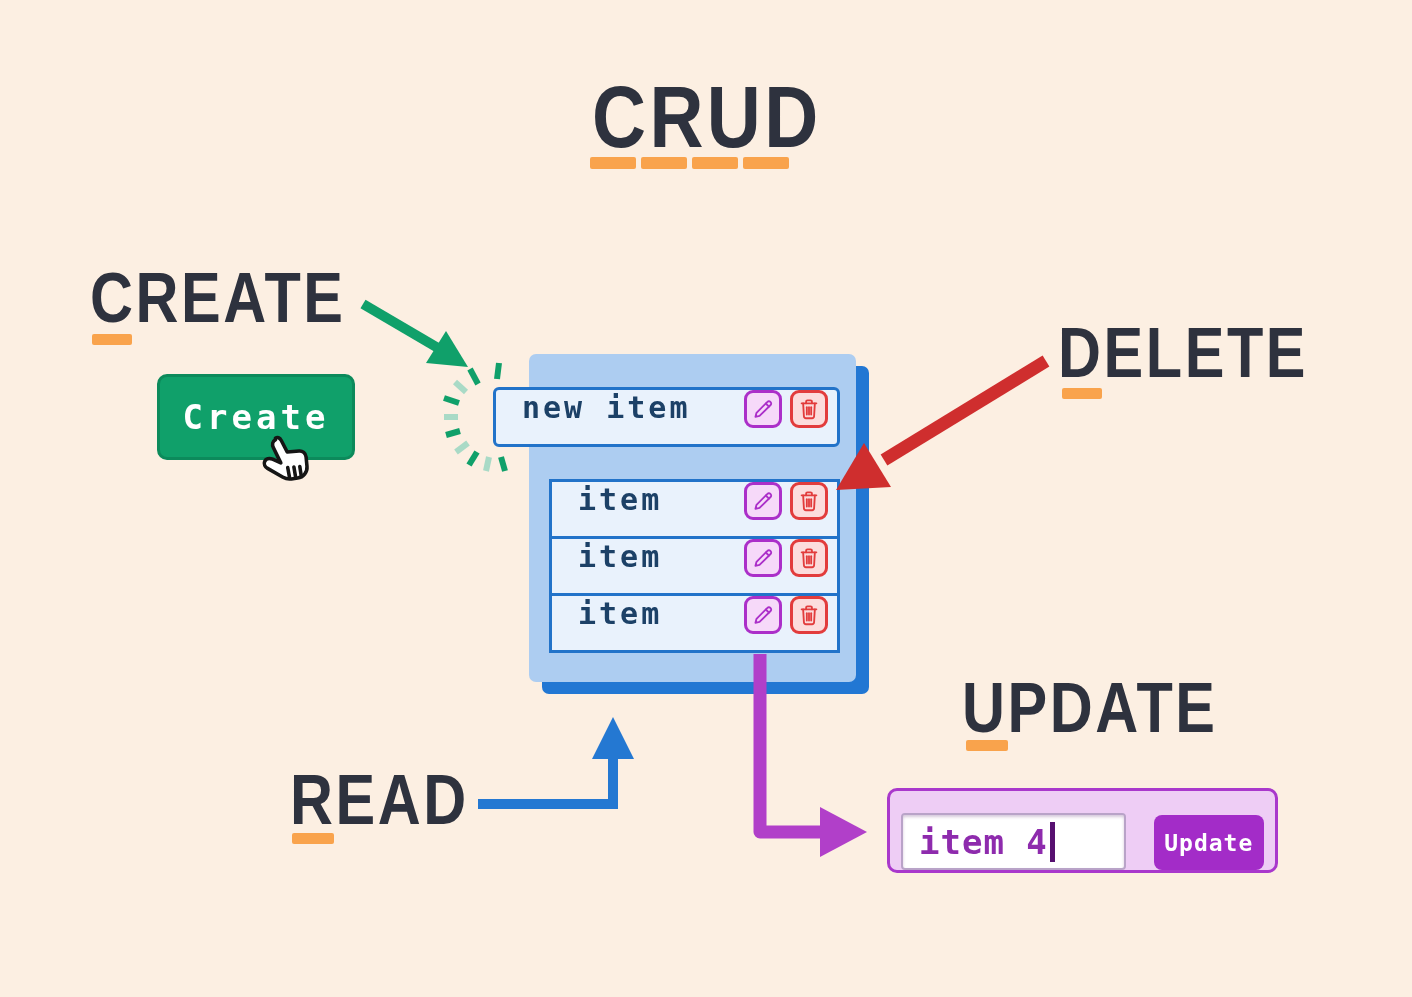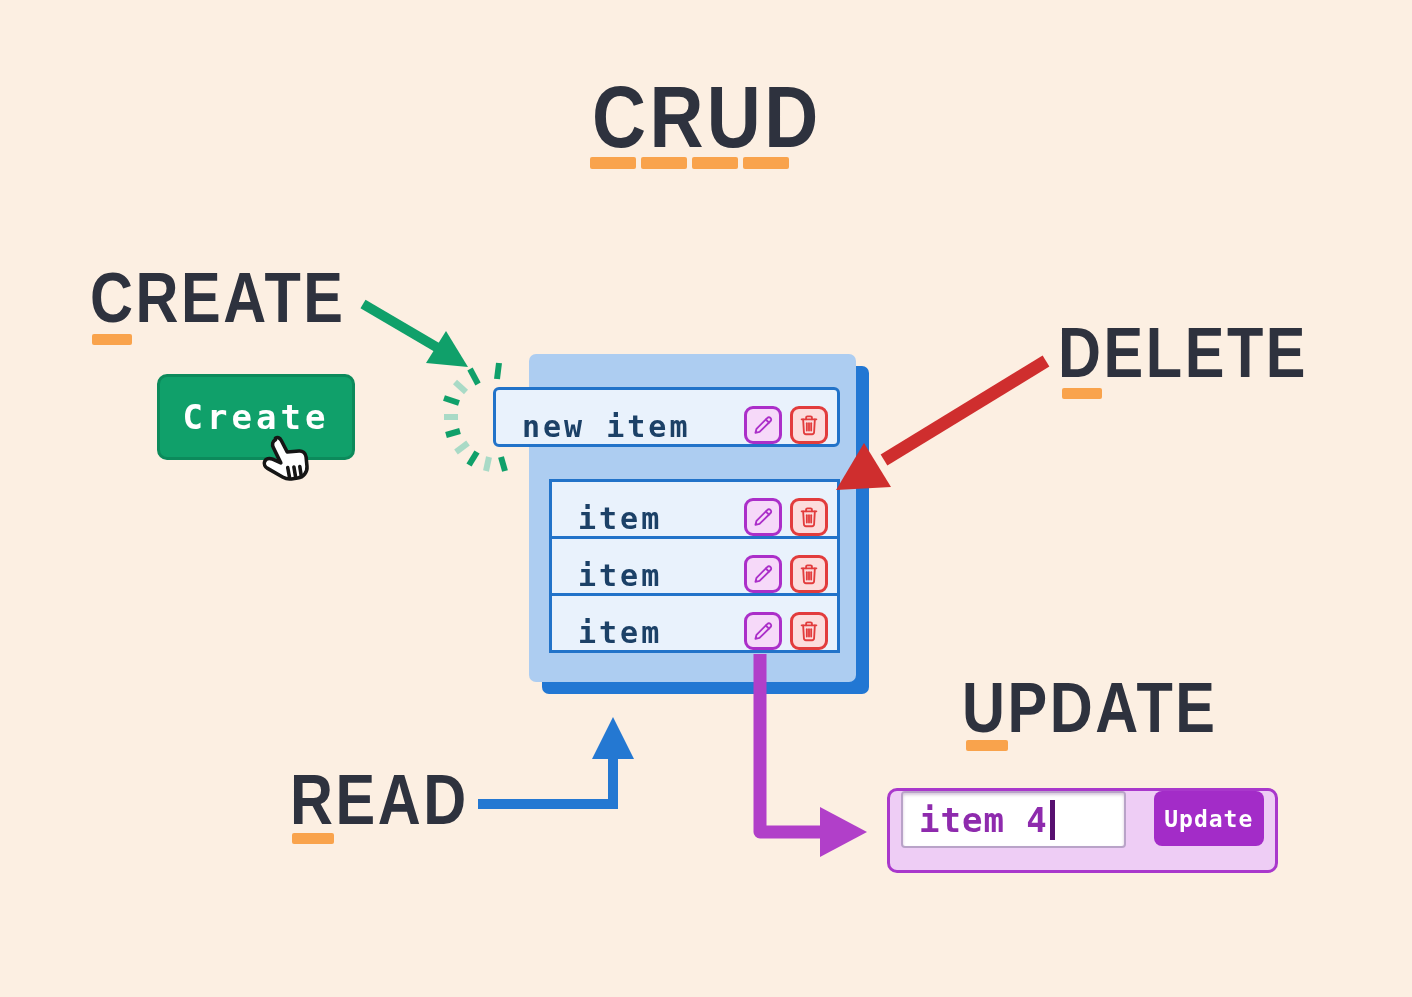--- a/index.html
+++ b/index.html
@@ -20,37 +20,37 @@
               color:#fff;font-family:"DejaVu Sans Mono", monospace;font-weight:bold;
               font-size:34px;letter-spacing:4px;cursor:pointer;}
   .cursor-wrap{position:absolute;left:252px;top:430px;width:66px;height:66px;
                transform:rotate(-8deg);}
 
   
   .panel{position:absolute;left:529px;top:354px;width:327px;height:328px;
          background:#adcdf1;border-radius:7px;box-shadow:13px 12px 0 0 #2277d3;}
 
   .row{position:absolute;box-sizing:border-box;background:#e9f2fc;border:3px solid #2273c9;
-       border-radius:6px;display:flex;align-items:flex-end;padding:0 9px 0 26px;}
+       border-radius:6px;display:flex;align-items:flex-start;padding:0 9px 0 26px;}
   .row-text{font-family:"DejaVu Sans Mono", monospace;font-weight:bold;font-size:30px;
             letter-spacing:3px;color:#1c4167;}
   .row-actions{margin-left:auto;display:flex;gap:8px;}
   .icon-btn{box-sizing:border-box;width:38px;height:38px;border-radius:9px;display:flex;
             align-items:center;justify-content:center;padding:0;cursor:pointer;}
   .icon-btn.edit{background:#f6d9f9;border:3px solid #ab2fc9;}
   .icon-btn.del{background:#fcdcdc;border:3px solid #e23c3c;}
   .new-item-row{left:493px;top:387px;width:347px;height:60px;}
   .items{position:absolute;left:549px;top:479px;width:291px;}
   .item-row{position:relative;width:291px;height:60px;border-radius:0;}
   .item-row + .item-row{margin-top:-3px;}
 
   
   .update-widget{position:absolute;left:887px;top:788px;width:391px;height:85px;
                  box-sizing:border-box;background:#eecdf5;border:3px solid #a938cc;
-                 border-radius:10px;display:flex;align-items:flex-start;padding:0 11px;gap:28px;}
+                 border-radius:10px;display:flex;align-items:flex-end;padding:0 11px;gap:28px;}
   .update-input{box-sizing:border-box;width:236px;height:57px;background:#fff;
                 border:2px solid #b9a3c8;border-radius:4px;display:flex;align-items:center;
                 padding-left:16px;box-shadow:inset 0 2px 3px rgba(90,40,110,.25);}
   .update-input span{font-family:"DejaVu Sans Mono", monospace;font-weight:bold;
                      font-size:34px;letter-spacing:1px;color:#8e2bad;}
   .caret{display:inline-block;width:5px;height:40px;background:#571070;margin-left:2px;}
   .update-btn{box-sizing:border-box;width:116px;height:55px;background:#a32cc8;border:none;
               border-radius:8px;color:#fff;font-family:"DejaVu Sans Mono", monospace;
               font-weight:bold;font-size:23px;letter-spacing:1px;cursor:pointer;}
 

